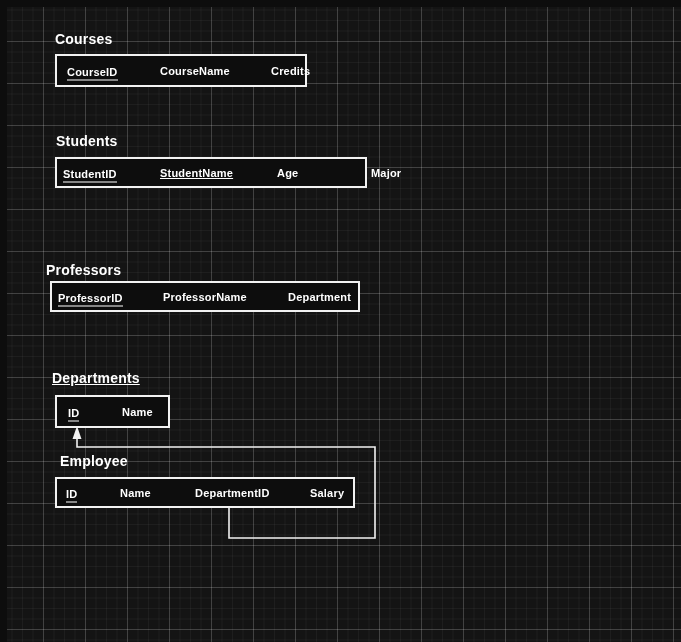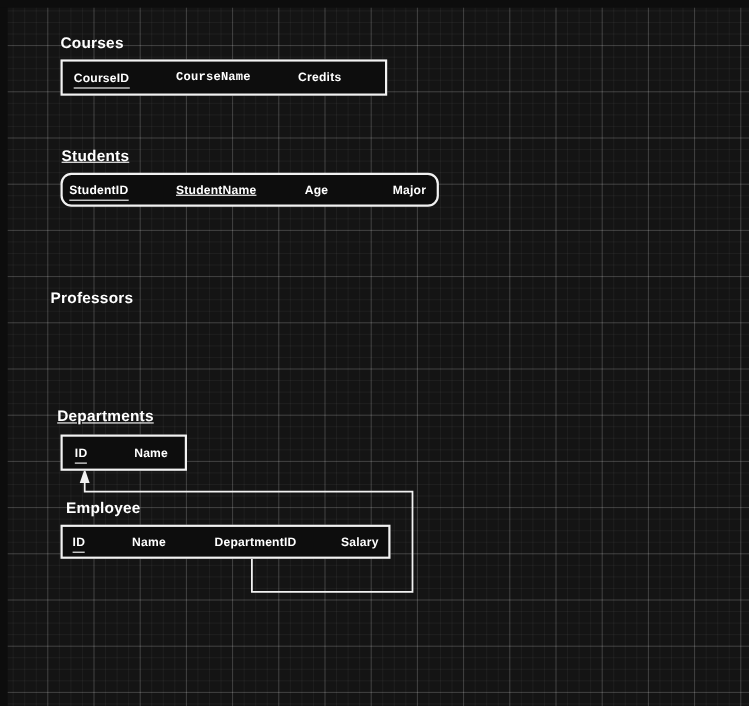--- a/index.html
+++ b/index.html
@@ -56,31 +56,31 @@
     letter-spacing: 0.2px;
     white-space: nowrap;
   }
   .col.pk {
     padding-bottom: 2px;
     border-bottom: 1.5px solid #ffffff;
     transform: translateY(calc(-50% + 2px));
   }
   
   .title-courses     { left: 55px;  top: 33px;  }
-  .tbl-courses       { left: 55px;  top: 54px;  width: 297px; height: 33px; }
+  .tbl-courses       { left: 55px;  top: 54px;  width: 252px; height: 33px; }
   .tbl-courses     .c0 { left: 10px;  }
-  .tbl-courses     .c1 { left: 103px; font-family: Liberation Mono, monospace; }
+  .tbl-courses     .c1 { left: 103px; }
   .tbl-courses     .c2 { left: 214px; text-align: center; }
 
-  .title-students    { left: 56px;  top: 135px; text-decoration: underline; }
-  .tbl-students      { left: 55px;  top: 157px; width: 344px; height: 31px; border-radius: 10px; }
+  .title-students    { left: 56px;  top: 135px; }
+  .tbl-students      { left: 55px;  top: 157px; width: 312px; height: 31px; }
   .tbl-students    .c0 { left: 6px;   }
   .tbl-students    .c1 { left: 103px; text-decoration: underline; }
   .tbl-students    .c2 { left: 220px; text-align: right; }
-  .tbl-students    .c3 { left: 274px; padding-left: 26px; }
+  .tbl-students    .c3 { left: 288px; padding-left: 26px; }
 
   .title-professors  { left: 46px;  top: 264px; }
   .tbl-professors    { left: 50px;  top: 281px; width: 310px; height: 31px; }
   .tbl-professors  .c0 { left: 6px;   }
   .tbl-professors  .c1 { left: 111px; }
   .tbl-professors  .c2 { left: 236px; }
 
   .title-departments { left: 52px;  top: 372px; text-decoration: underline; }
   .tbl-departments   { left: 55px;  top: 395px; width: 115px; height: 33px; }
   .tbl-departments .c0 { left: 11px;  }
@@ -121,20 +121,25 @@
 
   <div class="node-title title-students">Students</div>
   <div class="tbl tbl-students">
     <span class="col pk c0">StudentID</span>
     <span class="col c1">StudentName</span>
     <span class="col c2">Age</span>
     <span class="col c3">Major</span>
   </div>
 
   <div class="node-title title-professors">Professors</div>
+  <div class="tbl tbl-professors">
+    <span class="col pk c0">ProfessorID</span>
+    <span class="col c1">ProfessorName</span>
+    <span class="col c2">Department</span>
+  </div>
 
   <div class="node-title title-departments">Departments</div>
   <div class="tbl tbl-departments">
     <span class="col pk c0">ID</span>
     <span class="col c1">Name</span>
   </div>
 
   <div class="node-title title-employee">Employee</div>
   <div class="tbl tbl-employee">
     <span class="col pk c0">ID</span>

